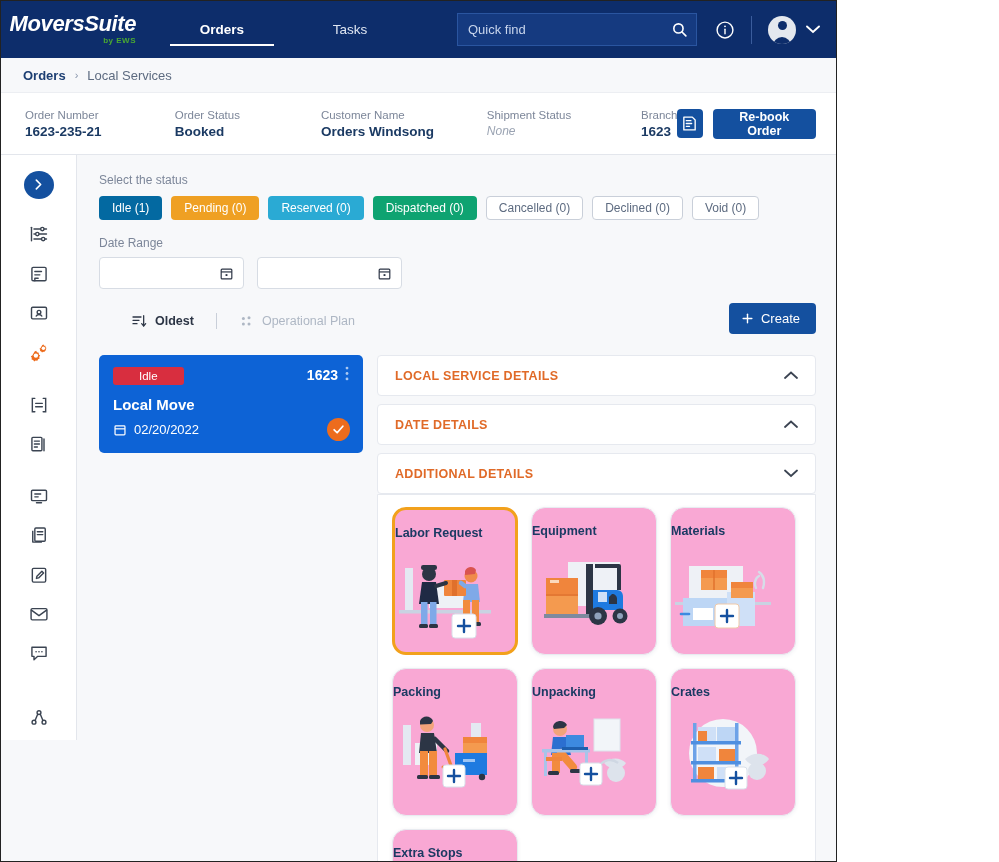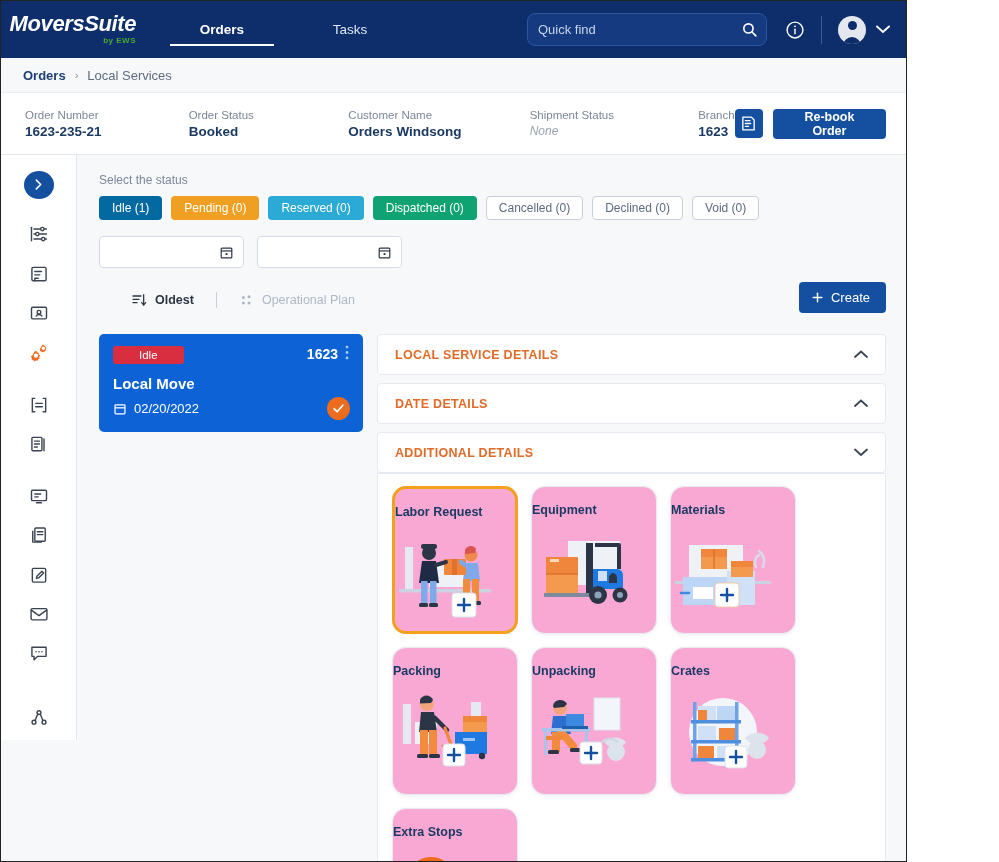--- a/index.html
+++ b/index.html
@@ -4,21 +4,21 @@
 <style>
   * { box-sizing: border-box; margin: 0; padding: 0; }
   html, body {
     width: 999px; height: 862px;
     font-family: "Liberation Sans", sans-serif;
     background: #ffffff;
     overflow: hidden;
   }
   .app {
     position: relative;
-    width: 907px; height: 862px;
+    width: 837px; height: 862px;
     border: 1px solid #222;
     background: #f7f8fa;
     overflow: hidden;
   }
 
   
   .topnav {
     height: 57px;
     background: #0d2d6b;
     display: flex;
@@ -43,21 +43,21 @@
     min-width: 128px; text-align: center;
   }
   .nav-item.inactive { font-weight: normal; color: #dfe6f2; }
   .nav-item.active::after {
     content: ""; position: absolute; left: 12px; right: 12px; bottom: 12px;
     height: 2px; background: #ffffff;
   }
   .nav-right { margin-left: auto; display: flex; align-items: center; gap: 0; }
   .search-box {
     width: 240px; height: 33px; background: #153a80;
-    border: 1px solid #2a55a0; border-radius: 8px;
+    border: 1px solid #2a55a0; border-radius: 0;
     display: flex; align-items: center; padding: 0 8px 0 10px;
   }
   .search-input {
     flex: 1; background: transparent; border: none; outline: none;
     color: #ffffff; font-size: 13px; font-family: "Liberation Sans", sans-serif;
   }
   .search-input::placeholder { color: #c8d5ec; }
   .icon-btn { display: flex; align-items: center; justify-content: center; cursor: pointer; }
   .info-icon { margin-left: 18px; }
   .nav-divider { width: 1px; height: 28px; background: #3a5c9c; margin: 0 16px; }
@@ -424,20 +424,21 @@
       <div class="chips">
         <div class="chip" style="background:#0369a1">Idle (1)</div>
         <div class="chip" style="background:#efa023">Pending (0)</div>
         <div class="chip" style="background:#2aaad4">Reserved (0)</div>
         <div class="chip" style="background:#0ea371">Dispatched (0)</div>
         <div class="chip outline">Cancelled (0)</div>
         <div class="chip outline">Declined (0)</div>
         <div class="chip outline">Void (0)</div>
       </div>
 
+      <div class="daterange-label">Date Range</div>
       <div class="date-inputs">
         <div class="date-input">
           <span>
             <svg width="15" height="15" viewBox="0 0 24 24" fill="none" stroke="#2c3545" stroke-width="1.9" stroke-linejoin="round">
               <rect x="3.5" y="5" width="17" height="15.5" rx="1.5"></rect>
               <line x1="3.5" y1="9.5" x2="20.5" y2="9.5"></line>
               <rect x="10.5" y="13" width="3" height="3" fill="#2c3545" stroke="none"></rect>
             </svg>
           </span>
         </div>

